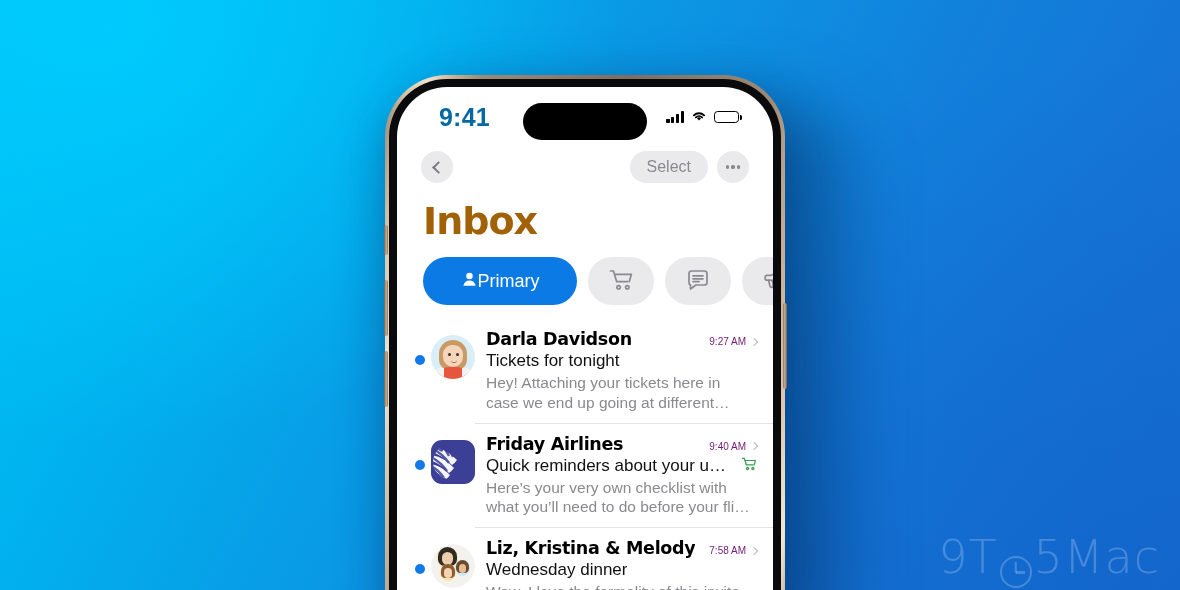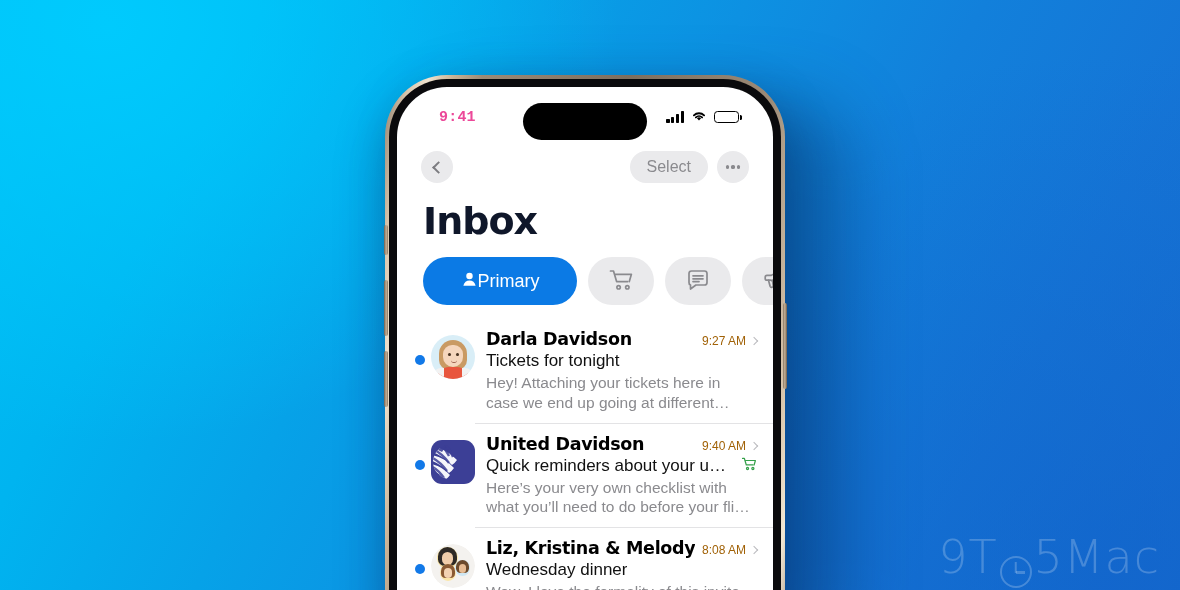--- a/index.html
+++ b/index.html
@@ -118,22 +118,22 @@
     border-radius: 2px; z-index: 3;
   }
 
   
   #status-bar {
     position:relative; height: 54px;
     display:flex; align-items:center; justify-content:space-between;
     padding: 0 34px 0 42px;
   }
   #status-time {
-    font-size: 15px; font-weight: 700; color:#ec4899;
-    letter-spacing:.2px; font-family:Liberation Mono, monospace;
+    font-size: 25px; font-weight: 700; color:#0369a1;
+    letter-spacing:.2px; font-family:Liberation Sans, sans-serif;
     margin-top: 6px;
   }
   #dynamic-island {
     position:absolute; left:50%; transform:translateX(-50%);
     top: 16px; width: 124px; height: 37px;
     background:#000; border-radius: 20px;
   }
   #status-icons { display:flex; align-items:center; gap:7px; margin-top:6px; }
   .signal-bars { display:flex; align-items:flex-end; gap:1.6px; height:12px; }
   .signal-bars i { display:block; width:3.2px; background:#000; border-radius:.8px; }
@@ -170,21 +170,21 @@
     height: 32px; padding: 0 17px; border-radius:16px; border:none;
     background:#eaeaec; color:#8a8a8e; font-size:16px;
     font-family:"Liberation Sans", sans-serif; cursor:pointer;
   }
   .dots { display:flex; gap:2.6px; }
   .dots span { width:3.2px; height:3.2px; border-radius:50%; background:#8a8a8e; }
 
   
   #inbox-title {
     padding: 10px 26px 0 26px;
-    font-size: 38px; font-weight: 800; color:#0f172a;
+    font-size: 38px; font-weight: 800; color:#a16207;
     letter-spacing:-1px; font-family:"DejaVu Sans", sans-serif;
   }
 
   
   #filter-row {
     display:flex; align-items:center; gap:11px;
     padding: 14px 14px 0 26px;
   }
   .chip {
     height: 48px; border-radius:24px; border:none;
@@ -218,21 +218,21 @@
   }
   .avatar.square { border-radius: 11px; }
   .mail-body { flex:1 1 auto; min-width:0; padding-right:2px; }
   .mail-top { display:flex; align-items:baseline; justify-content:space-between; gap:0; }
   .sender {
     font-size: 17.5px; font-weight:700; color:#000;
     white-space:nowrap; overflow:hidden; text-overflow:ellipsis;
     font-family:"DejaVu Sans", sans-serif; letter-spacing:-.3px;
   }
   .time-wrap { display:flex; align-items:center; gap:5px; flex:0 0 auto; }
-  .mail-time { font-size:12px; color:#a16207; }
+  .mail-time { font-size:10px; color:#701a75; }
   .chev-fwd {
     width:6px; height:6px; border-top:1.8px solid #b9b9bd; border-right:1.8px solid #b9b9bd;
     transform: rotate(45deg);
   }
   .subject-row { display:flex; align-items:center; gap:6px; margin-top: 2px; }
   .subject {
     font-size:17px; color:#111; white-space:nowrap; overflow:hidden; text-overflow:ellipsis;
   }
   .preview {
     margin-top: 2px; font-size:15.5px; line-height:1.28; color:#8a8a8e;
@@ -439,21 +439,21 @@
                   <path d="M-4 12 q11 5 18 15"></path>
                   <path d="M-4 21 q9 4 15 13"></path>
                   <path d="M3 -3 q9 6 13 15"></path>
                   <path d="M11 -1 q6 6 9 14"></path>
                 </g>
               </svg>
             </span>
           </span>
           <div class="mail-body">
             <div class="mail-top">
-              <span class="sender">United Davidson</span>
+              <span class="sender">Friday Airlines</span>
               <span class="time-wrap">
                 <span class="mail-time">9:40 AM</span>
                 <span class="chev-fwd"></span>
               </span>
             </div>
             <div class="subject-row">
               <span class="subject">Quick reminders about your upcoming…</span>
               <span class="cart-badge">
                 <svg width="16" height="16" viewBox="0 0 26 26">
                   <g stroke="#35a04a" fill="none" stroke-width="2" stroke-linecap="round" stroke-linejoin="round">
@@ -485,21 +485,21 @@
               <span class="ga-face ga-3">
                   <span class="h"></span>
                   <span class="f"></span>
                 </span>
             </span>
           </span>
           <div class="mail-body">
             <div class="mail-top">
               <span class="sender">Liz, Kristina &amp; Melody</span>
               <span class="time-wrap">
-                <span class="mail-time">8:08 AM</span>
+                <span class="mail-time">7:58 AM</span>
                 <span class="chev-fwd"></span>
               </span>
             </div>
             <div class="subject-row">
               <span class="subject">Wednesday dinner</span>
             </div>
             <div class="preview">Wow, I love the formality of this invite. Should we dress up? I can pull out my prom dress…</div>
           </div>
         </div>
 

